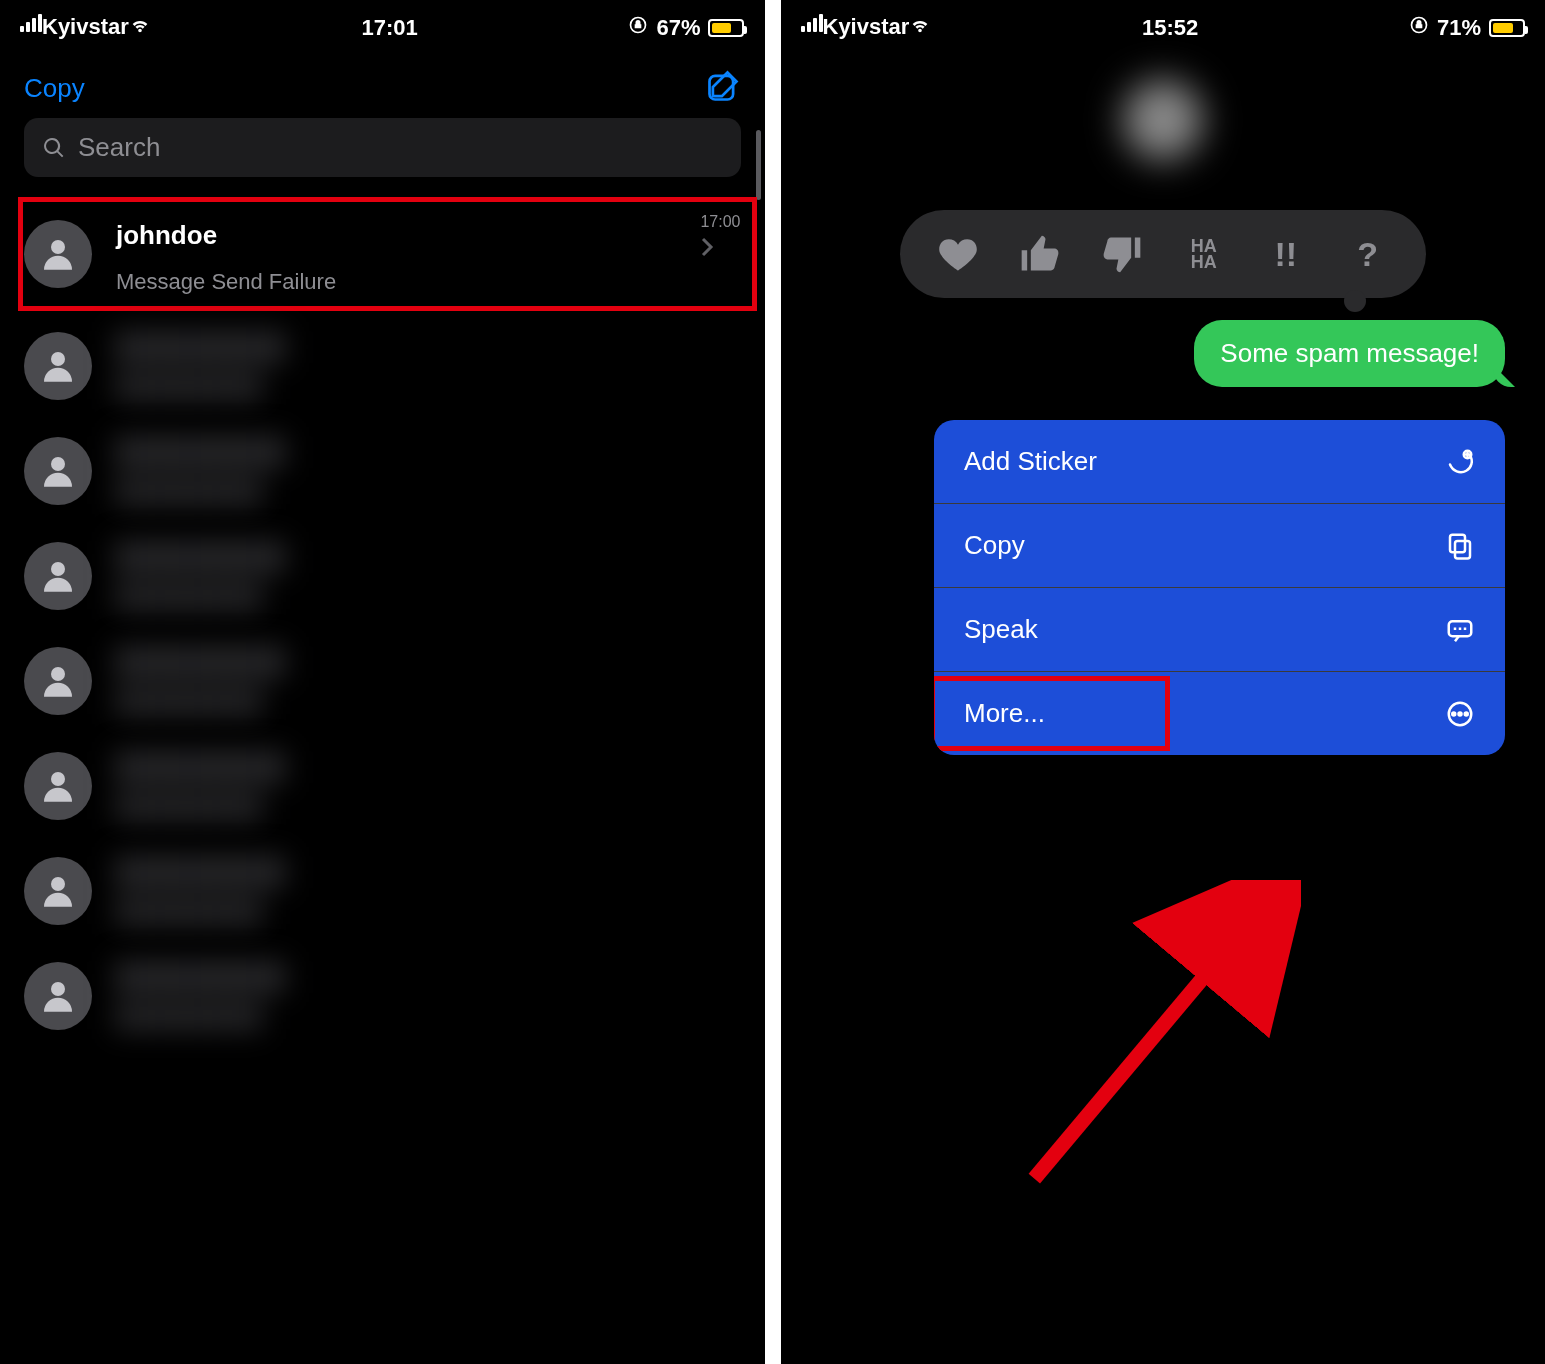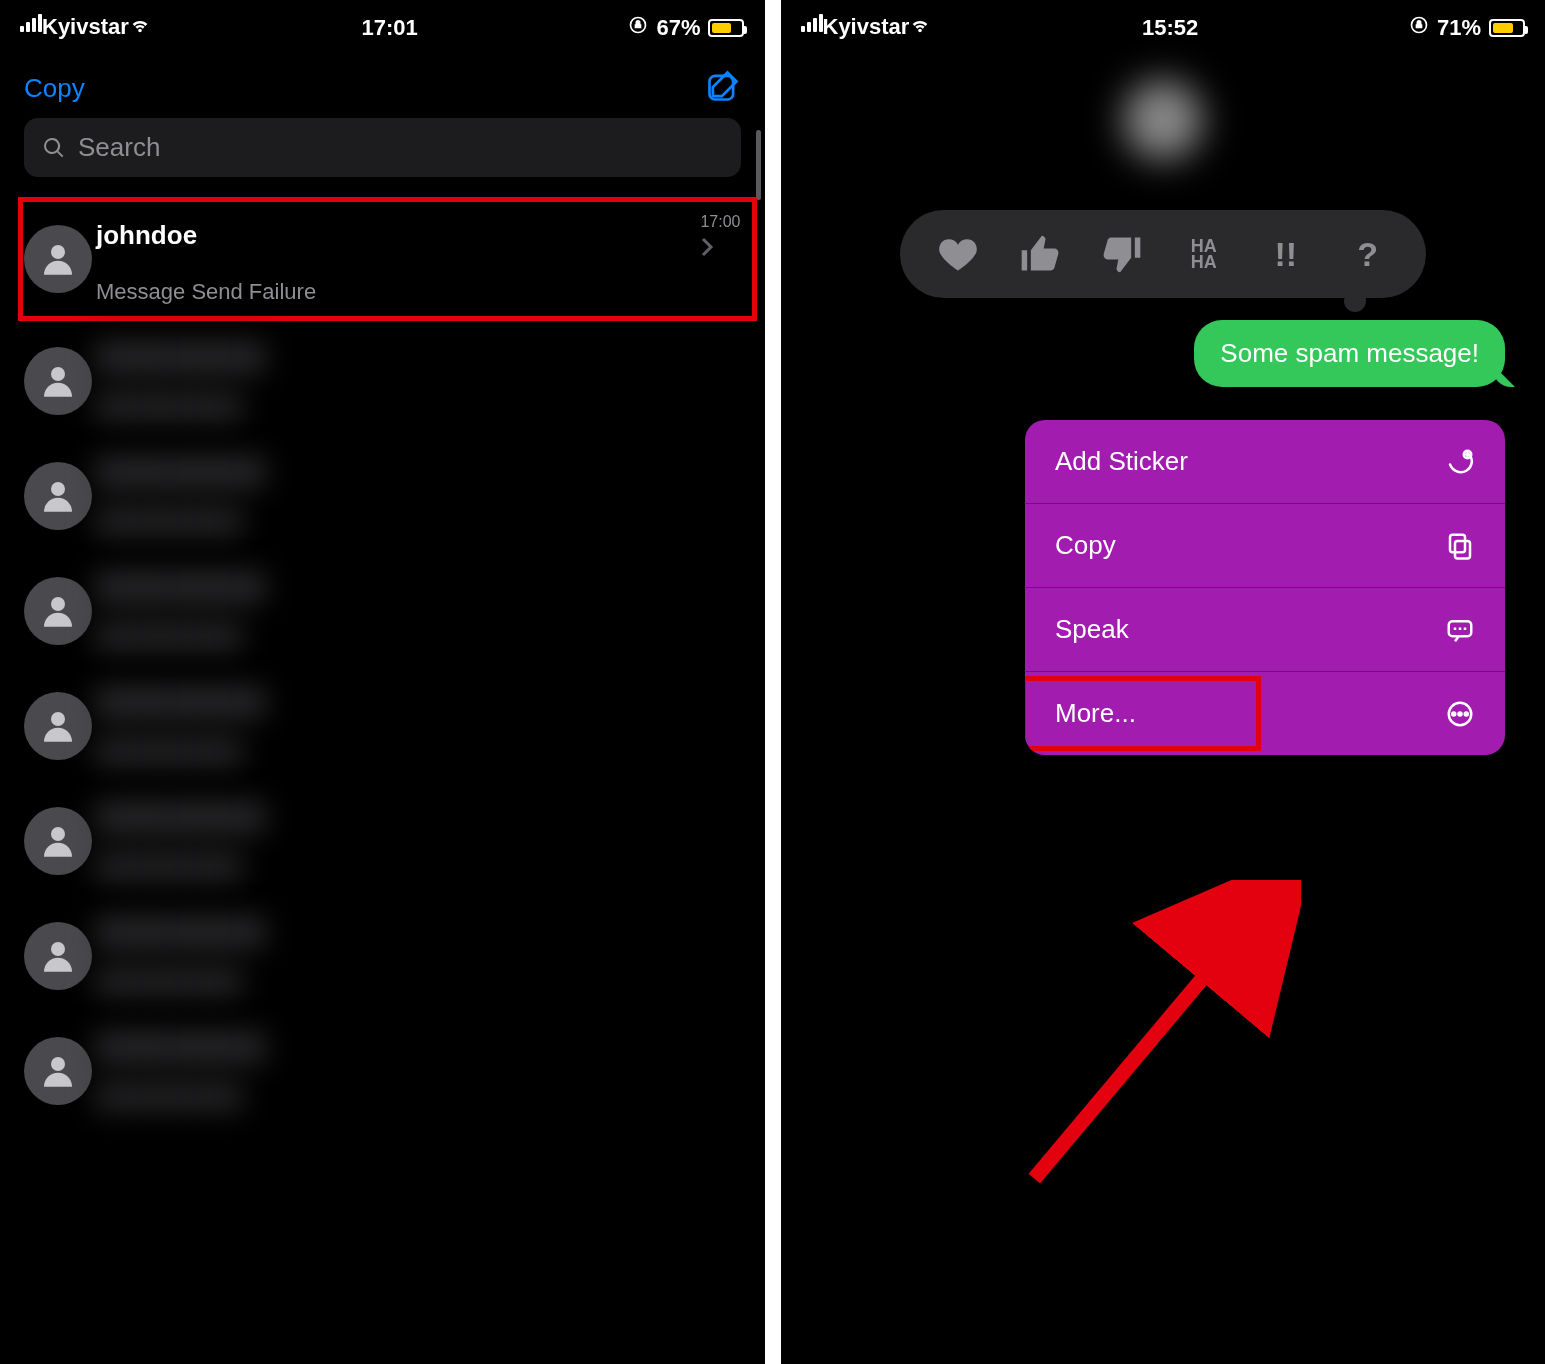--- a/index.html
+++ b/index.html
@@ -59,37 +59,37 @@
     margin: 0 24px 18px 24px;
     background:#1c1c1e;
     border-radius:14px;
     display:flex; align-items:center; gap:12px;
     padding: 14px 18px;
   }
   .search-bar svg { width:24px; height:24px; fill:#8e8e93;}
   .search-bar span { color:#8e8e93; font-size:26px; }
   .convo-list { position:relative; }
   .convo {
-    display:flex; align-items:center; gap:4px;
+    display:flex; align-items:center; gap:24px;
     padding: 18px 24px 18px 24px;
     position:relative;
   }
   .avatar {
     width:68px; height:68px; border-radius:50%;
     background:#4a4a4e;
     display:flex; align-items:center; justify-content:center;
     flex-shrink:0;
   }
   .avatar svg{width:42px;height:42px;fill:#c7c7cc;}
   .convo-body { flex:1; min-width:0;}
   .convo-top { display:flex; justify-content:space-between; align-items:center; }
   .convo-name { color:#fff; font-size:26px; font-weight:600;}
   .convo-time { color:#8e8e93; font-size:16px; display:flex; align-items:flex-start; gap:6px;flex-direction:column;}
   .convo-time svg{width:14px;height:20px;stroke:#606065;fill:none;stroke-width:3;}
-  .convo-preview { color:#8e8e93; font-size:22px; margin-top:22px; white-space:nowrap; overflow:hidden; text-overflow:ellipsis;}
+  .convo-preview { color:#8e8e93; font-size:22px; margin-top:12px; white-space:nowrap; overflow:hidden; text-overflow:ellipsis;}
   .highlight-box {
     position:absolute;
     left:18px; right:8px; top:2px; bottom:2px;
     border:5px solid #e3000f;
     pointer-events:none;
   }
   .blurred .convo-body { filter: blur(14px); }
   .blurred .convo-name::before,
   .blurred .convo-preview::before { content:"████████"; letter-spacing:3px;}
   .blurred .convo-name, .blurred .convo-preview { color:#2e2e31;}
@@ -130,22 +130,22 @@
   }
   .bubble::after{
     content:""; position:absolute; bottom:0; right:-10px;
     width:22px;height:22px;
     background:#34c759;
     clip-path: polygon(0 0, 100% 100%, 0 100%);
     border-bottom-left-radius:18px;
   }
   .context-menu {
     position:absolute; top:420px; right:40px;
-    width:480px;
-    background:#a21caf;
+    width:571px;
+    background:#1d4ed8;
     border-radius:20px;
     overflow:hidden;
   }
   .menu-item {
     display:flex; justify-content:space-between; align-items:center;
     padding:26px 30px;
     color:#fff; font-size:26px;
     border-bottom:1px solid #3a3a3c;
     position:relative;
   }

